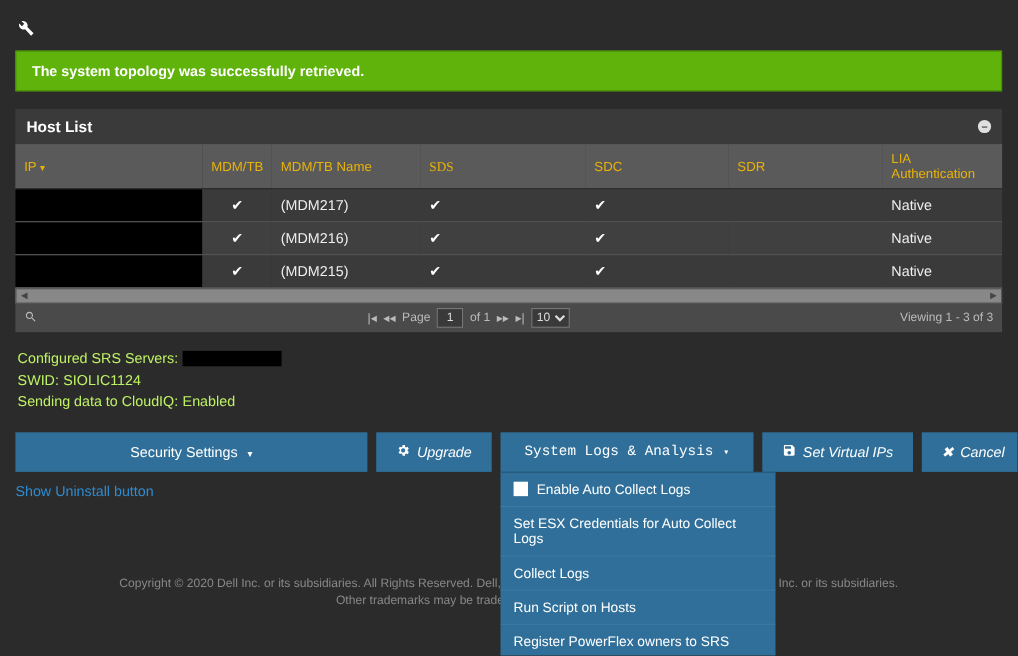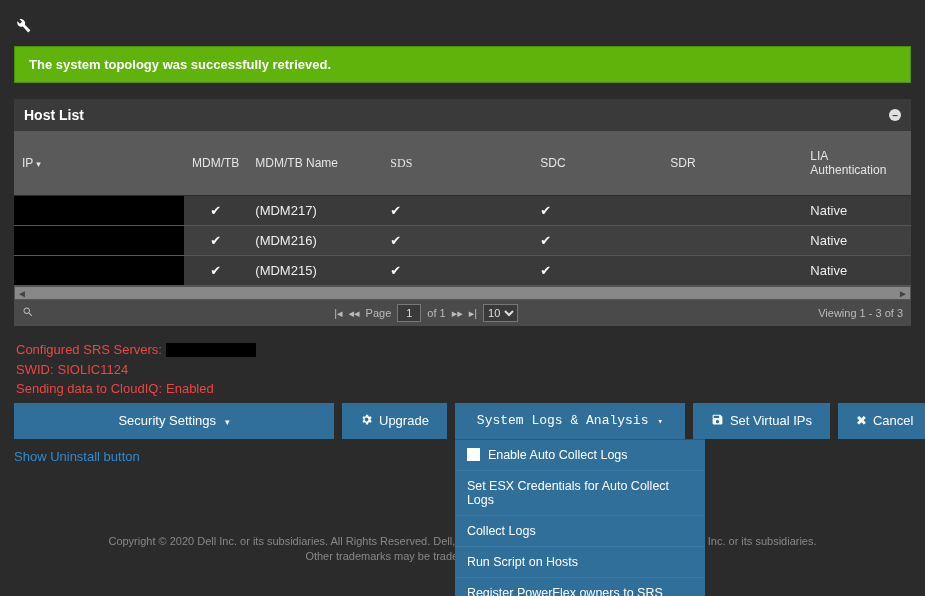--- a/index.html
+++ b/index.html
@@ -55,25 +55,25 @@
     font-size:10px; font-weight:bold;
     cursor:pointer;
   }
   table.host-table {
     width: 100%;
     border-collapse: collapse;
     background: #3a3a3a;
   }
   table.host-table th {
     background: #5a5a5a;
-    color: #e5e5e5;
+    color: #eab308;
     font-weight: normal;
     font-size: 12px;
     text-align: left;
-    padding: 18px 8px;
+    padding: 6px 8px;
     border-bottom: 1px solid #2b2b2b;
   }
   table.host-table td {
     padding: 6px 8px;
     border-bottom: 1px solid #555;
     font-size: 13px;
     color: #eee;
     vertical-align: middle;
     height: 30px;
   }
@@ -112,24 +112,24 @@
   .table-footer .right { flex:0 0 auto; text-align:right;}
   .page-input {
     width:24px; height:18px;
     background:#3a3a3a; border:1px solid #777; color:#ddd;
     text-align:center; font-size:11px;
   }
   .page-size {
     background:#3a3a3a; border:1px solid #777; color:#ddd; font-size:11px; height:18px;
   }
   .info-block {
-    padding: 14px 2px 4px 2px;
+    padding: 14px 2px 18px 2px;
     line-height: 1.5;
     font-size:13px;
-    color:#ef4444;
+    color:#bef264;
   }
   .info-row { display:flex; align-items:center; gap:4px;}
   .srs-mask { display:inline-block; width:90px; height:14px; background:#000; }
   .button-row {
     display:flex;
     gap:8px;
     align-items:flex-start;
     position:relative;
   }
   .btn {
@@ -139,21 +139,21 @@
     padding:10px 18px;
     font-size:13px;
     cursor:pointer;
     display:flex;
     align-items:center;
     justify-content:center;
     gap:6px;
     min-height:36px;
   }
   .btn.wide { flex: 0 0 320px; justify-content:center;}
-  .btn.small { flex:0 0 auto; }
+  .btn.small { flex:0 0 auto;font-style:italic; }
   .btn .caret::after { content:"▾"; font-size:9px; margin-left:3px;}
   .dropdown-wrap { position:relative; flex:0 0 230px;}
   .dropdown-wrap .btn { width:100%;font-family:Liberation Mono, monospace;}
   .dropdown-menu {
     position:absolute;
     top:36px; left:0;
     width:250px;
     background:#2f6f99;
     border-top:1px solid #255a7d;
     z-index:10;

